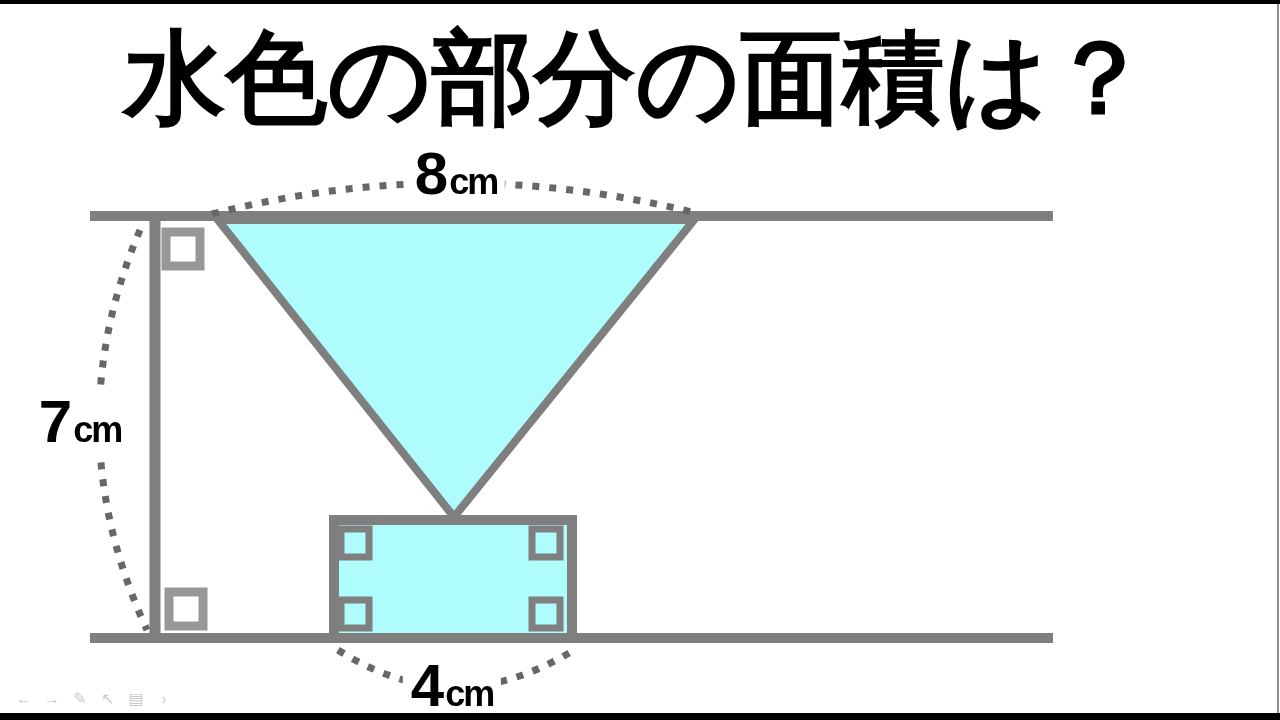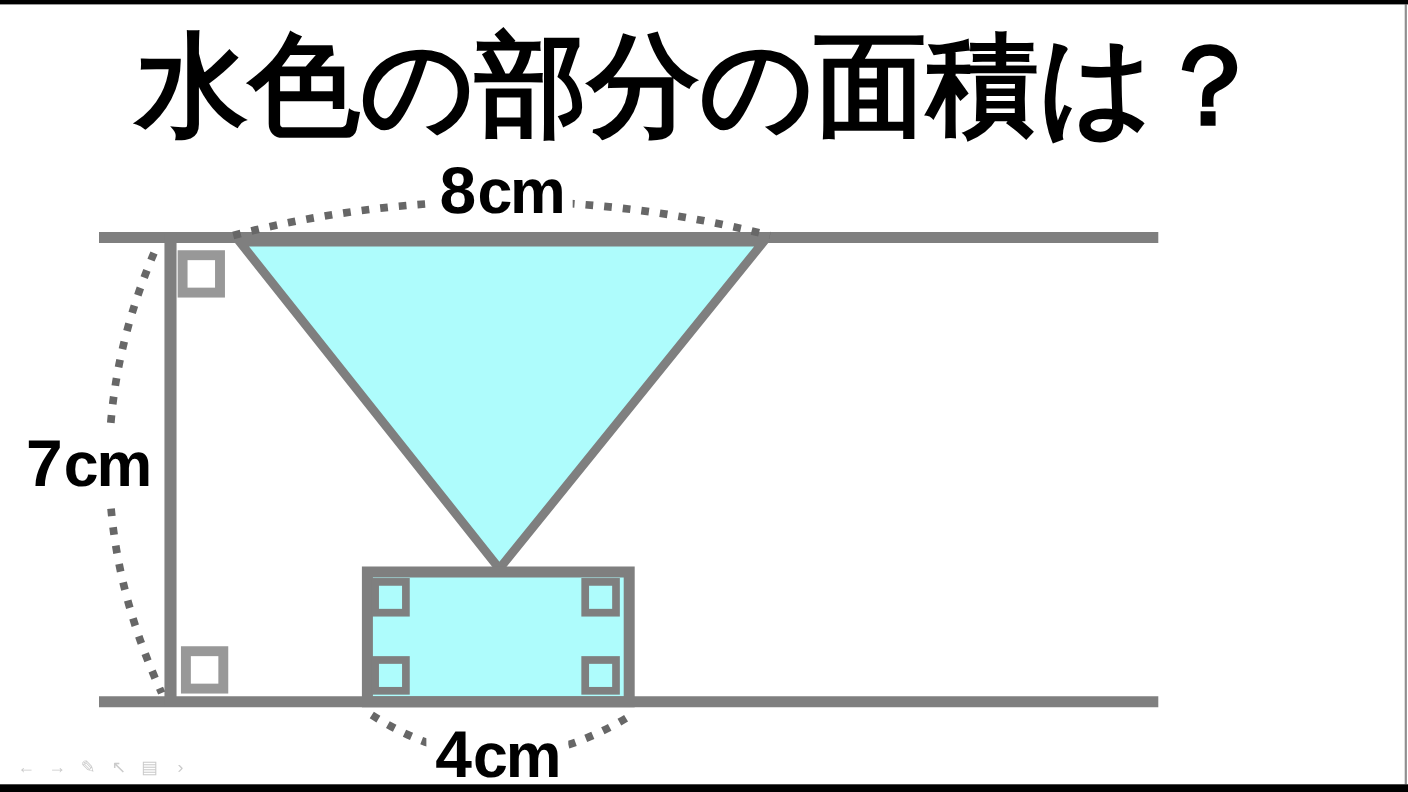--- a/index.html
+++ b/index.html
@@ -17,21 +17,21 @@
     margin:0;font-size:102px;font-weight:bold;color:#000;
     white-space:nowrap;line-height:1.15;letter-spacing:0px;z-index:3;text-align:center;
   }
   svg.figure{position:absolute;left:0;top:0;z-index:2;}
   .dim{
     position:absolute;display:flex;align-items:baseline;
     background:#ffffff;color:#000;font-weight:bold;line-height:1;
     padding:2px 8px;transform:translateX(-50%);z-index:5;white-space:nowrap;
   }
   .dim .num{font-size:60px;}
-  .dim .unit{font-size:57px;letter-spacing:-2px;margin-left:1px;}
+  .dim .unit{font-size:36px;letter-spacing:-2px;margin-left:1px;}
   .dim-top{left:456px;top:142px;}
   .dim-left{left:80px;top:390px;}
   .dim-bottom{left:452px;top:654px;}
   .toolbar{
     position:absolute;left:16px;top:691px;display:flex;gap:12px;
     align-items:center;z-index:11;color:#cbcbcb;font-size:16px;line-height:1;
     user-select:none;
   }
   .toolbar .tbi{width:16px;text-align:center;cursor:pointer;}
 </style>

